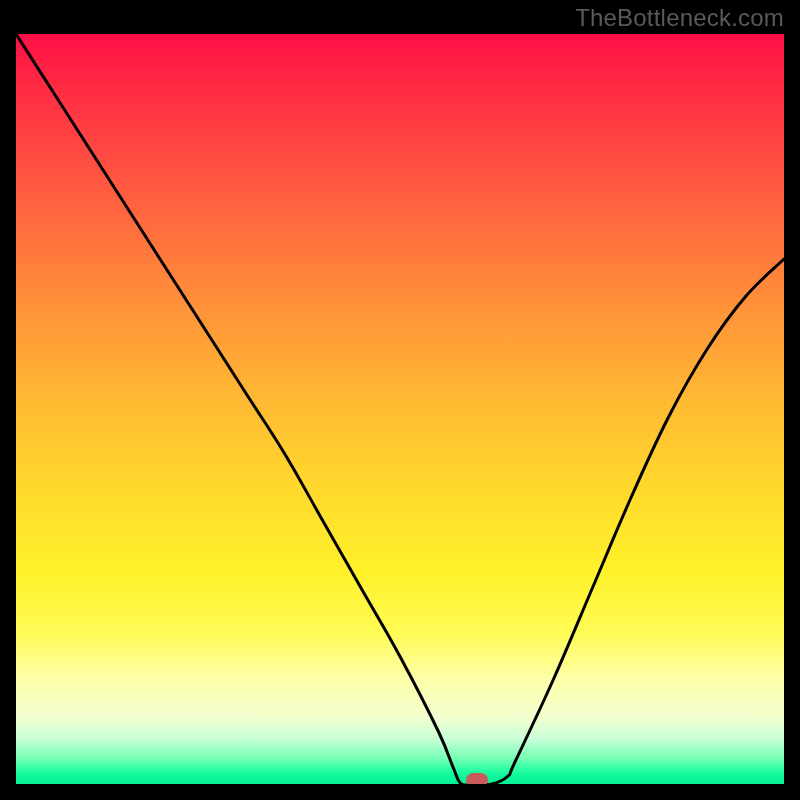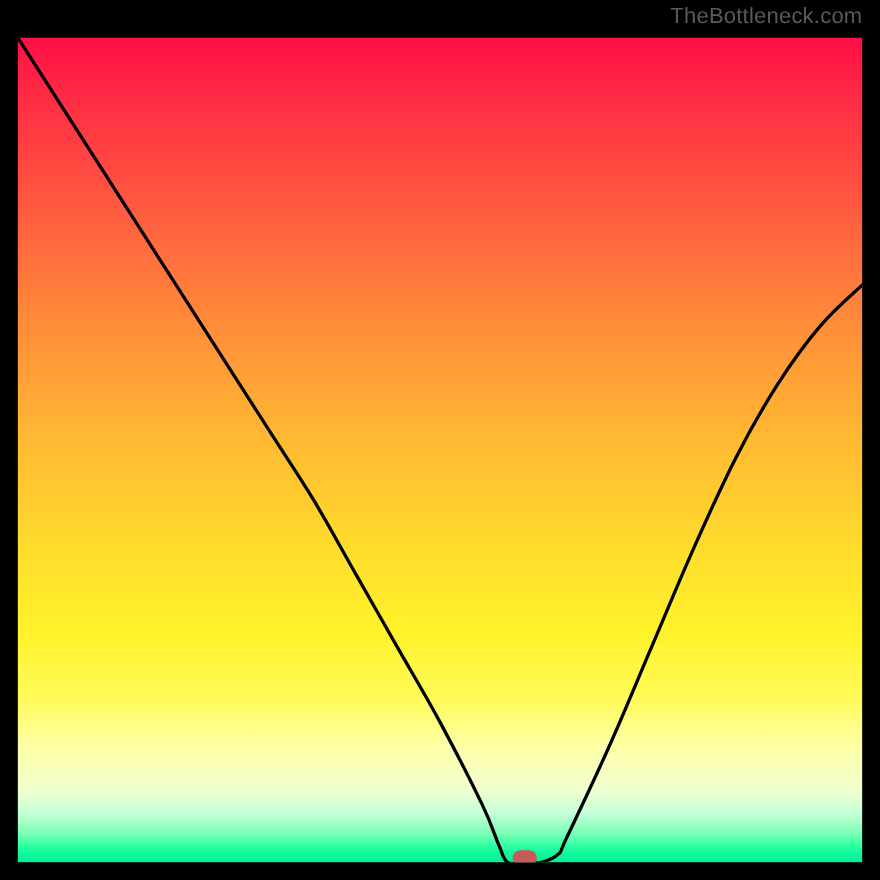--- a/index.html
+++ b/index.html
@@ -15,21 +15,21 @@
     position: relative;
     width: 800px;
     height: 800px;
     background: #000000;
   }
   .watermark {
     position: absolute;
     top: 4px;
     right: 16px;
     color: #5a5a5a;
-    font-size: 20px;
+    font-size: 24px;
     font-weight: 500;
     font-family: Arial, Helvetica, sans-serif;
     letter-spacing: 0.2px;
     z-index: 20;
     user-select: none;
   }
   .plot-area {
     position: absolute;
     left: 16px;
     top: 34px;

